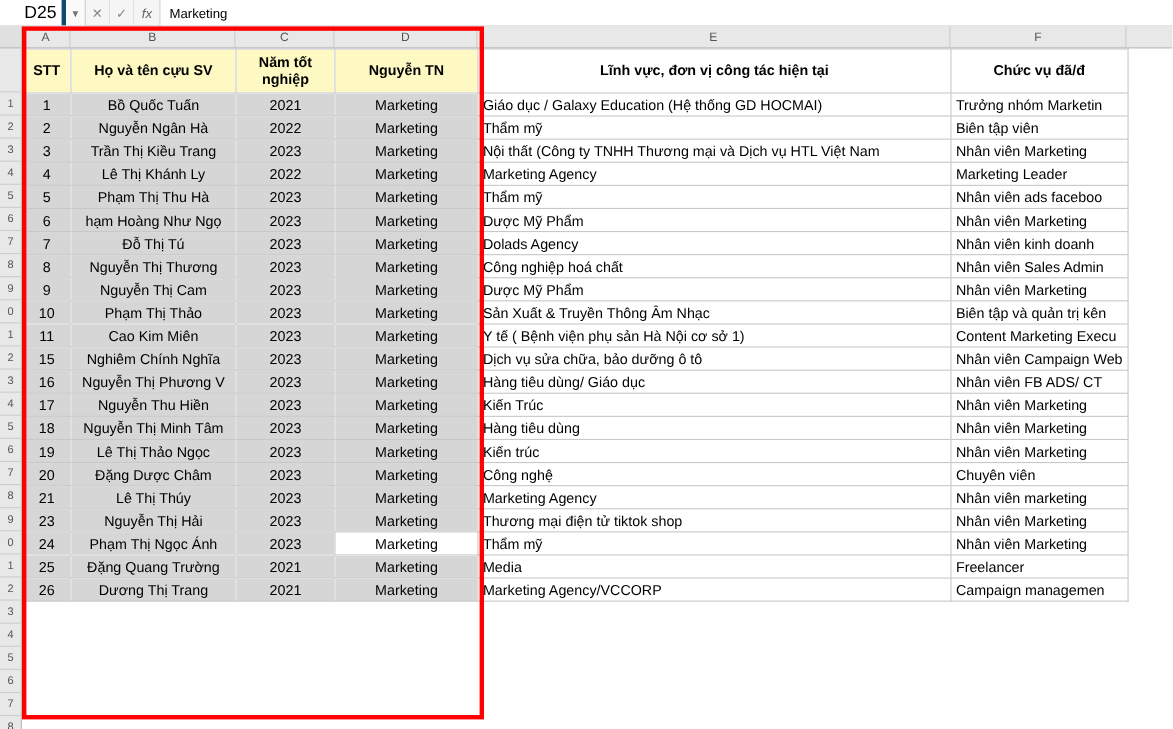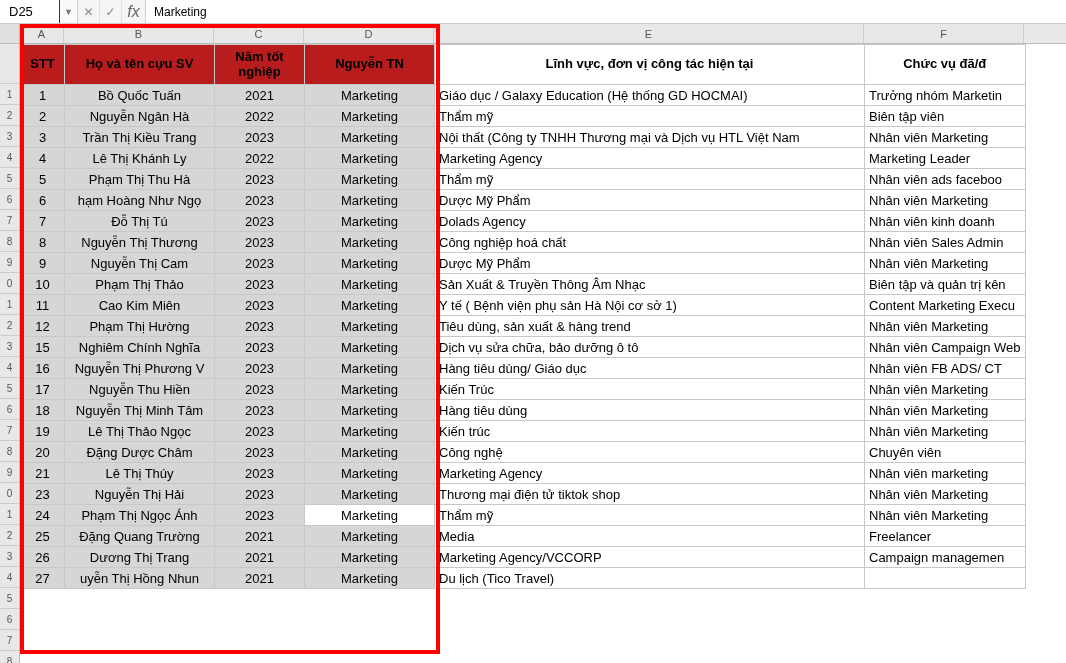--- a/index.html
+++ b/index.html
@@ -13,23 +13,23 @@
   }
   .formula-bar {
     display: flex;
     align-items: center;
     height: 24px;
     border-bottom: 1px solid #ccc;
     background: #f5f5f5;
   }
   .name-box {
     width: 60px;
-    padding: 0 9px;
-    font-size: 13px;
-    border-right: 1px solid #0c4a6e;
+    padding: 0 22px;
+    font-size: 16px;
+    border-right: 4px solid #0c4a6e;
     height: 100%;
     display: flex;
     align-items: center;
     background: #fff;
   }
   .fb-dropdown {
     width: 18px;
     display: flex;
     align-items: center;
     justify-content: center;
@@ -49,21 +49,21 @@
     font-size: 12px;
     border-right: 1px solid #e0e0e0;
   }
   .fx {
     width: 24px;
     display: flex;
     align-items: center;
     justify-content: center;
     font-style: italic;
     color: #666;
-    font-size: 16px;
+    font-size: 12px;
     border-right: 1px solid #ccc;
     height: 100%;
   }
   .formula-input {
     flex: 1;
     padding: 0 8px;
     font-size: 12px;
     height: 100%;
     display: flex;
     align-items: center;
@@ -125,21 +125,21 @@
     border: 1px solid #c8c8c8;
     height: 21px;
     padding: 0 4px;
     overflow: hidden;
     white-space: nowrap;
     font-size: 13px;
     vertical-align: middle;
   }
   td.center { text-align: center; }
   .hdr td {
-    background: #b91c1c;
+    background: #fef9c3;
     font-weight: bold;
     text-align: center;
     height: 40px;
     white-space: normal;
     line-height: 1.15;
     font-size: 13px;
   }
   td.gray { background: #d6d6d6; }
   td.white { background: #fff; }
   .red-box {
@@ -311,28 +311,20 @@
           </tr>
           <tr>
             <td class="gray center">11</td>
             <td class="gray center">Cao Kim Miên</td>
             <td class="gray center">2023</td>
             <td class="gray center">Marketing</td>
             <td class="white">Y tế ( Bệnh viện phụ sản Hà Nội cơ sở 1)</td>
             <td class="white">Content Marketing Execu</td>
           </tr>
           <tr>
-            <td class="gray center">12</td>
-            <td class="gray center">Phạm Thị Hường</td>
-            <td class="gray center">2023</td>
-            <td class="gray center">Marketing</td>
-            <td class="white">Tiêu dùng, sản xuất &amp; hàng trend</td>
-            <td class="white">Nhân viên Marketing</td>
-          </tr>
-          <tr>
             <td class="gray center">15</td>
             <td class="gray center">Nghiêm Chính Nghĩa</td>
             <td class="gray center">2023</td>
             <td class="gray center">Marketing</td>
             <td class="white">Dịch vụ sửa chữa, bảo dưỡng ô tô</td>
             <td class="white">Nhân viên Campaign Web</td>
           </tr>
           <tr>
             <td class="gray center">16</td>
             <td class="gray center">Nguyễn Thị Phương V</td>
@@ -405,25 +397,17 @@
             <td class="white">Media</td>
             <td class="white">Freelancer</td>
           </tr>
           <tr>
             <td class="gray center">26</td>
             <td class="gray center">Dương Thị Trang</td>
             <td class="gray center">2021</td>
             <td class="gray center">Marketing</td>
             <td class="white">Marketing Agency/VCCORP</td>
             <td class="white">Campaign managemen</td>
-          </tr>
-          <tr>
-            <td class="gray center">27</td>
-            <td class="gray center">uyễn Thị Hồng Nhun</td>
-            <td class="gray center">2021</td>
-            <td class="gray center">Marketing</td>
-            <td class="white">Du lịch (Tico Travel)</td>
-            <td class="white"></td>
           </tr>
         </tbody>
     </table>
   </div>
 </div>
 
 </body></html>

